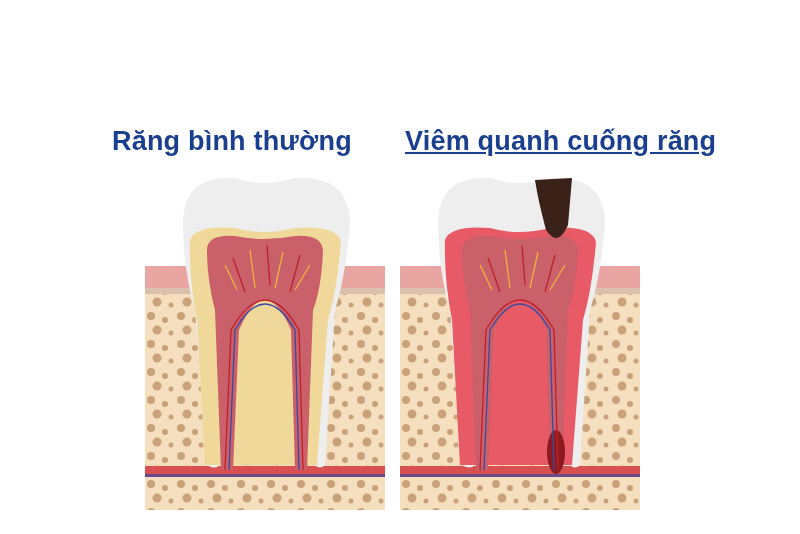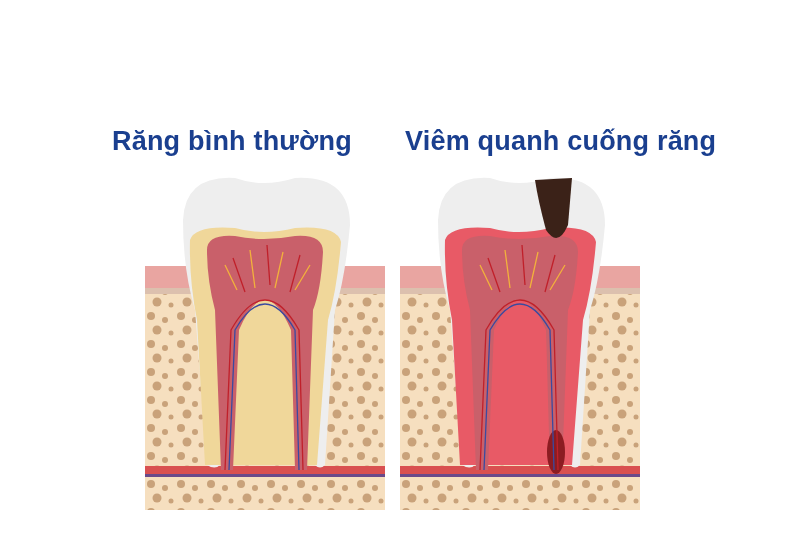--- a/index.html
+++ b/index.html
@@ -5,21 +5,21 @@
   html,body{margin:0;padding:0;background:#fff;}
   body{width:800px;height:534px;position:relative;overflow:hidden;font-family:"Liberation Sans",sans-serif;}
   .title{position:absolute;top:126px;font-weight:bold;font-size:27px;color:#1a3f8f;white-space:nowrap;letter-spacing:0.2px;}
   .panel{position:absolute;top:170px;width:240px;height:340px;}
   svg{display:block;}
 </style>
 </head>
 <body>
 
 <div class="title" style="left:112px;">Răng bình thường</div>
-<div class="title" style="left:405px;">Viêm quanh cuống răng</div>
+<div class="title" style="left:405px;text-decoration:underline;">Viêm quanh cuống răng</div>
 
 <div class="panel" style="left:145px;">
 <svg width="240" height="340" viewBox="0 0 240 340">
   <defs>
     <pattern id="dots" width="30" height="28" patternUnits="userSpaceOnUse">
       <rect width="30" height="28" fill="#f6dfbf"></rect>
       <circle cx="6" cy="6" r="4" fill="#c9a27a"></circle>
           <circle cx="20" cy="10" r="3" fill="#c9a27a"></circle>
       <circle cx="12" cy="20" r="4.5" fill="#c9a27a"></circle>
           <circle cx="26" cy="23" r="2.5" fill="#c9a27a"></circle>

